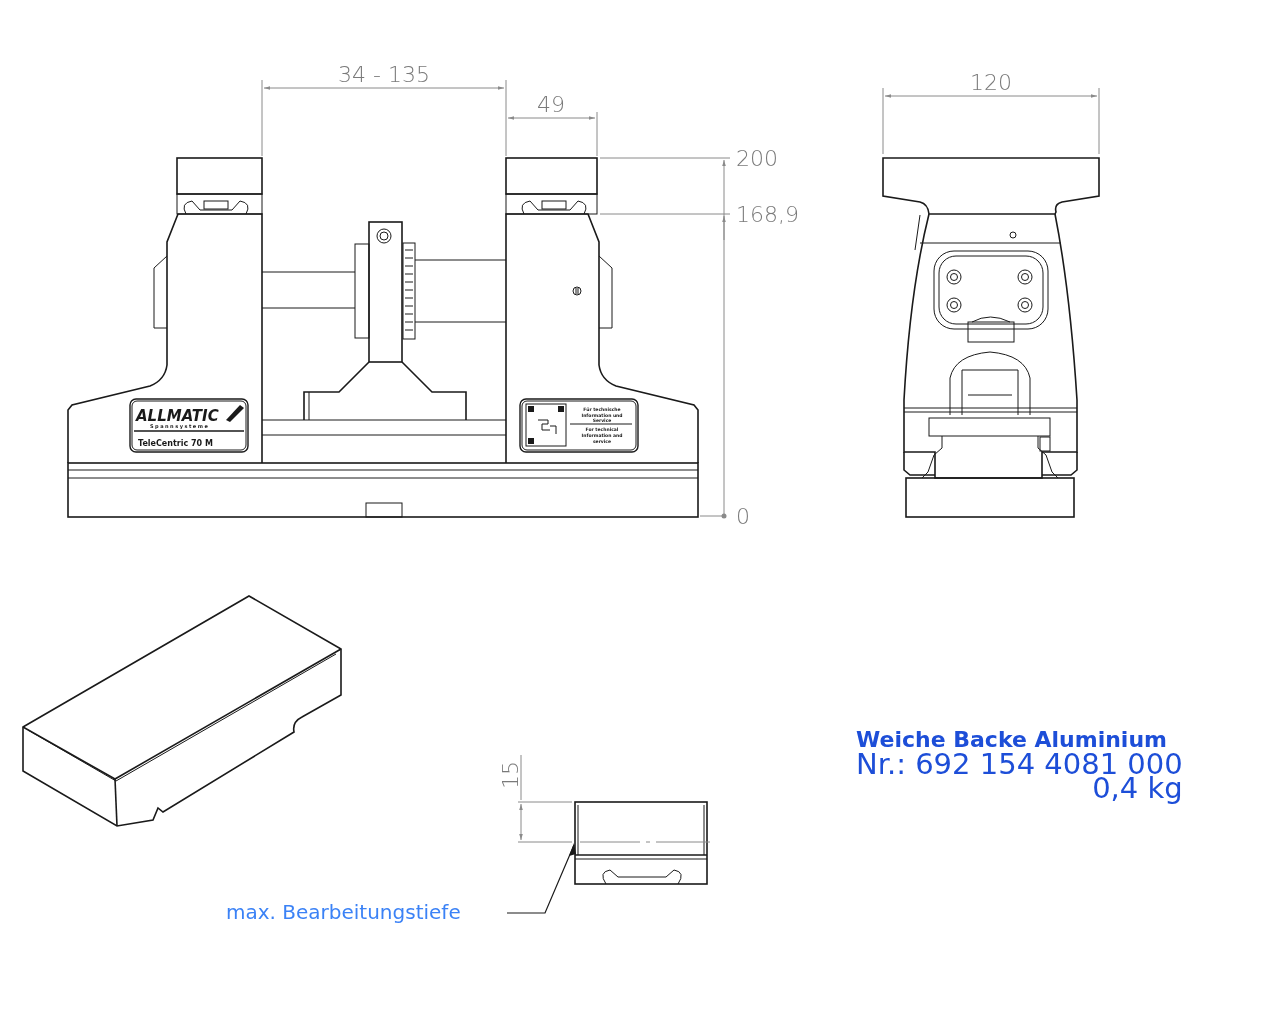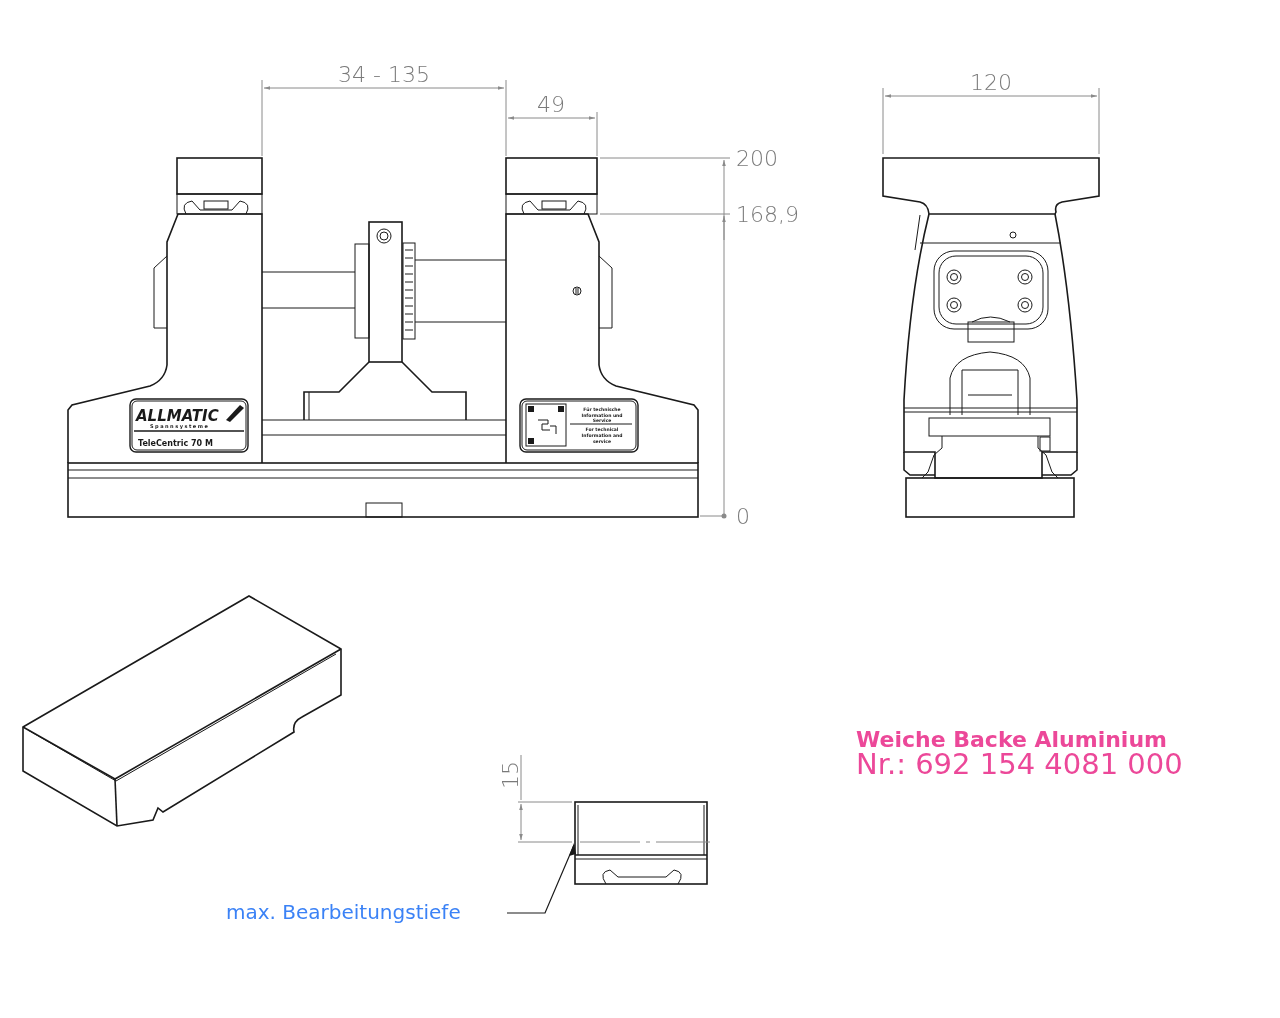--- a/index.html
+++ b/index.html
@@ -3,21 +3,21 @@
   <meta charset="utf-8">
   <style>
     html, body { margin: 0; padding: 0; background: #ffffff; }
     body { width: 1280px; height: 1018px; position: relative; overflow: hidden; font-family: "DejaVu Sans", sans-serif; }
     svg { position: absolute; left: 0; top: 0; }
     .ln { fill: none; stroke: #1a1a1a; stroke-width: 1.6; }
     .lt { fill: none; stroke: #1a1a1a; stroke-width: 1; }
     .dim { fill: none; stroke: #8a8a8a; stroke-width: 1; }
     .dimtxt { fill: #7a7a7a; font-family: "DejaVu Sans", sans-serif; font-size: 22px; font-weight: 300; }
     .plate { fill: #ffffff; stroke: #1a1a1a; stroke-width: 1.4; }
-    .tb { position: absolute; left: 856px; top: 728px; color: #ec4899; font-family: "DejaVu Sans", sans-serif; line-height: 24px; }
+    .tb { position: absolute; left: 856px; top: 728px; color: #1d4ed8; font-family: "DejaVu Sans", sans-serif; line-height: 24px; }
     .tb .b { font-weight: bold; font-size: 22px; }
     .tb .n { font-size: 29px; font-weight: normal; text-align: right; }
     .callout { position: absolute; left: 226px; top: 900px; color: #3b82f6; font-size: 20px; font-family: "DejaVu Sans", sans-serif; }
   </style>
 </head>
 <body>
 
 <svg width="1280" height="1018" viewBox="0 0 1280 1018">
   <defs>
     <marker id="arr" viewBox="0 0 10 10" refX="10" refY="5" markerWidth="12" markerHeight="6" orient="auto-start-reverse" markerUnits="userSpaceOnUse">
@@ -191,13 +191,14 @@
     <path d="M507,913 L545,913 L574,845" fill="none" stroke="#1a1a1a" stroke-width="1.2"></path>
     <path d="M574,843 L569,856 L576,854 z" fill="#1a1a1a"></path>
   </g>
 </svg>
 
 <div class="callout">max. Bearbeitungstiefe</div>
 
 <div class="tb">
   <div class="b">Weiche Backe Aluminium</div>
   <div class="n">Nr.: 692 154 4081 000</div>
+  <div class="n">0,4 kg</div>
 </div>
 
 </body></html>

